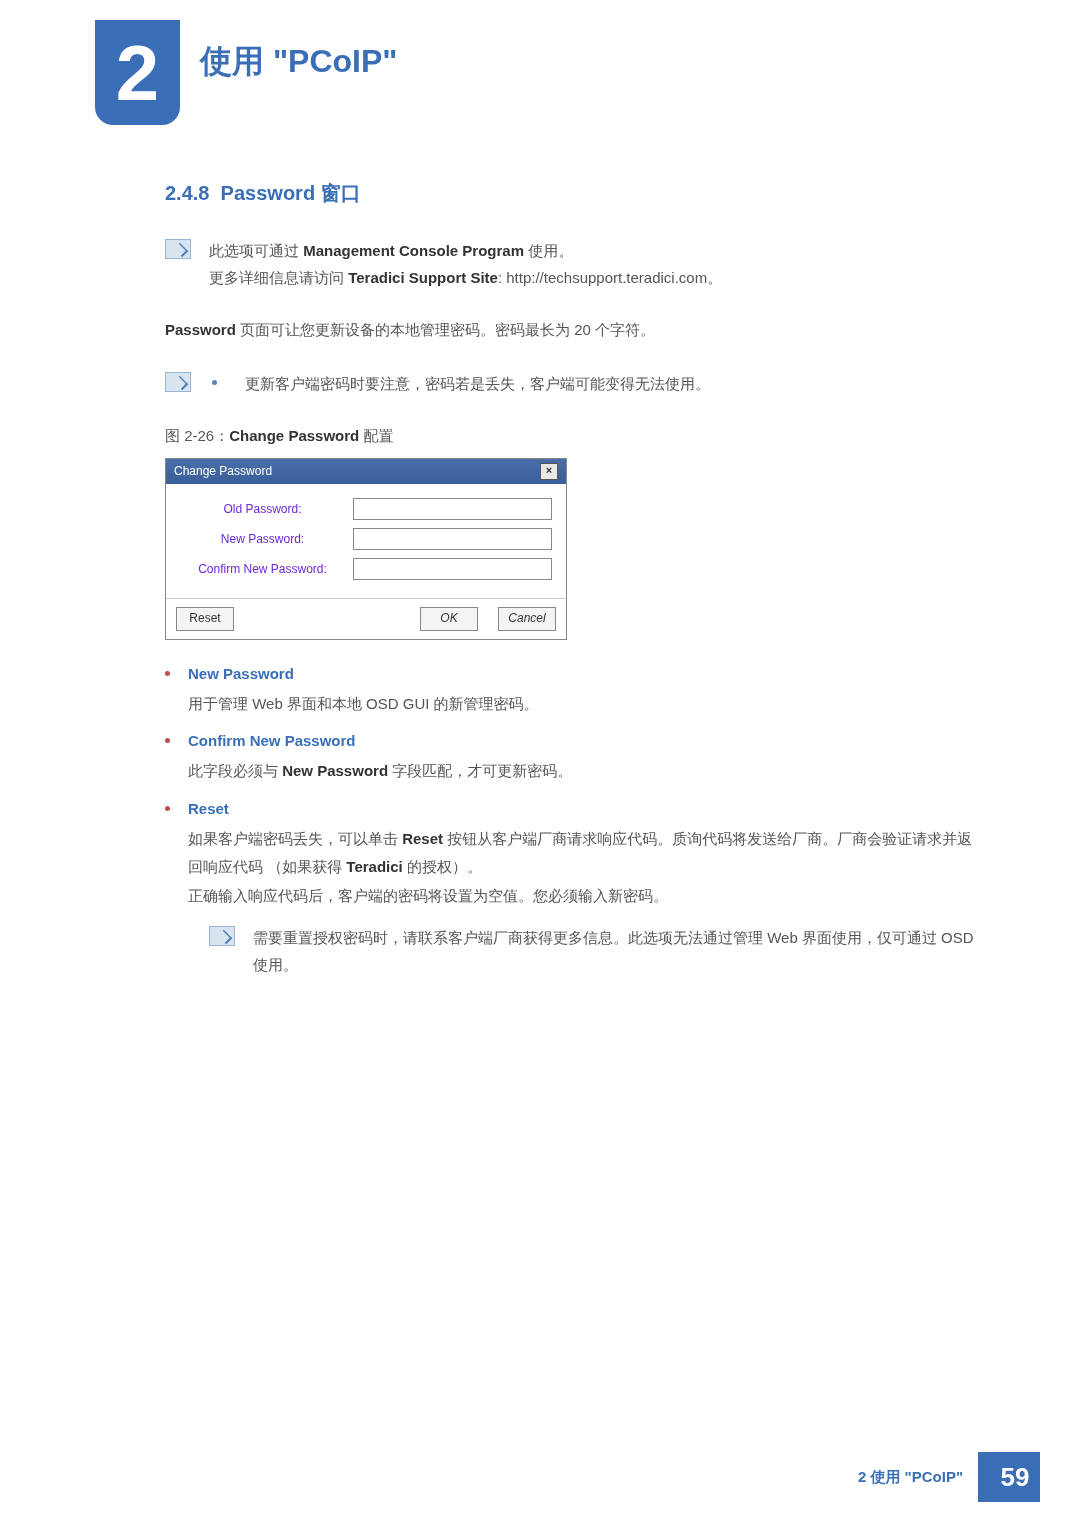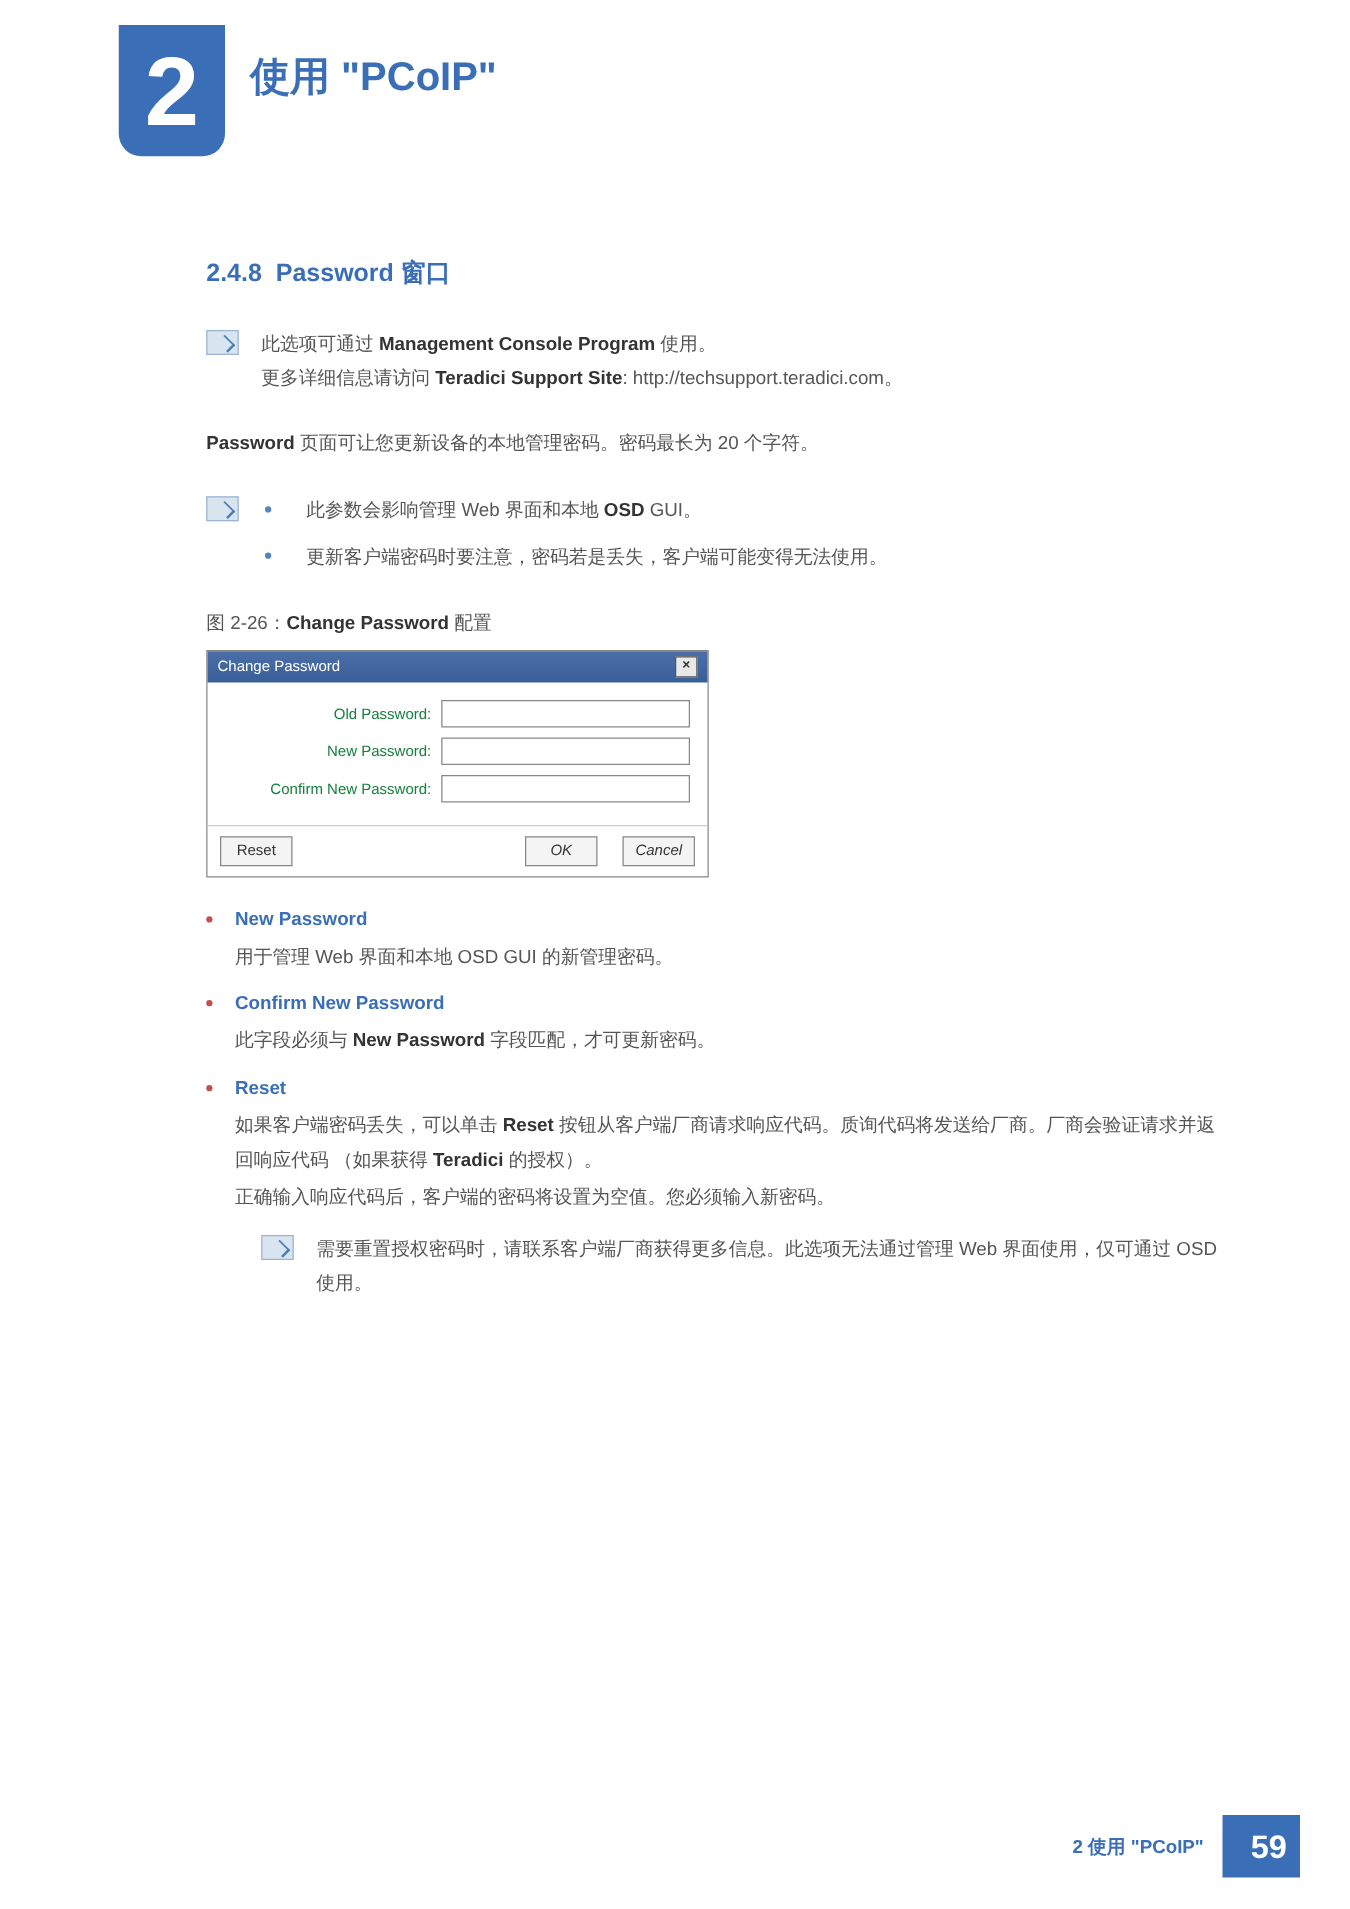--- a/index.html
+++ b/index.html
@@ -38,21 +38,21 @@
   .chapter-title {
     position: absolute;
     top: 40px;
     left: 200px;
     font-size: 32px;
     font-weight: bold;
     color: #3a6fb7;
   }
   .content {
     position: absolute;
-    top: 205px;
+    top: 180px;
     left: 165px;
     right: 95px;
   }
   .section-heading {
     font-size: 20px;
     font-weight: bold;
     color: #3a6fb7;
     margin-bottom: 30px;
   }
   .section-heading .suffix {
@@ -157,23 +157,23 @@
   .dialog-body {
     padding: 14px 14px 10px 14px;
   }
   .field-row {
     display: flex;
     align-items: center;
     margin-bottom: 8px;
   }
   .field-label {
     width: 165px;
-    text-align: right;
+    text-align: center;
     padding-right: 8px;
-    color: #15803d;
+    color: #6d28d9;
   }
   .field-input {
     flex: 1;
     height: 20px;
     border: 1px solid #888;
     background: #fff;
   }
   .dialog-footer {
     border-top: 1px solid #ccc;
     padding: 8px 10px;
@@ -273,26 +273,20 @@
       </div>
     </div>
 
     <div class="body-text">
       <span class="bold">Password</span><span> 页面可让您更新设备的本地管理密码。密码最长为 20 个字符。</span>
     </div>
 
     <div class="note-list">
       <div class="note-icon"></div>
       <div class="note-list-body">
-        <div class="bullet-row">
-          <div class="bullet-dot"></div>
-          <div class="note-text">
-            <span>此参数会影响管理 Web 界面和本地 </span><span class="bold">OSD</span><span> GUI。</span>
-          </div>
-        </div>
         <div class="bullet-row">
           <div class="bullet-dot"></div>
           <div class="note-text">更新客户端密码时要注意，密码若是丢失，客户端可能变得无法使用。</div>
         </div>
       </div>
     </div>
 
     <div class="figure-caption">
       <span>图 2-26：</span><span class="bold">Change Password</span><span> 配置</span>
     </div>

